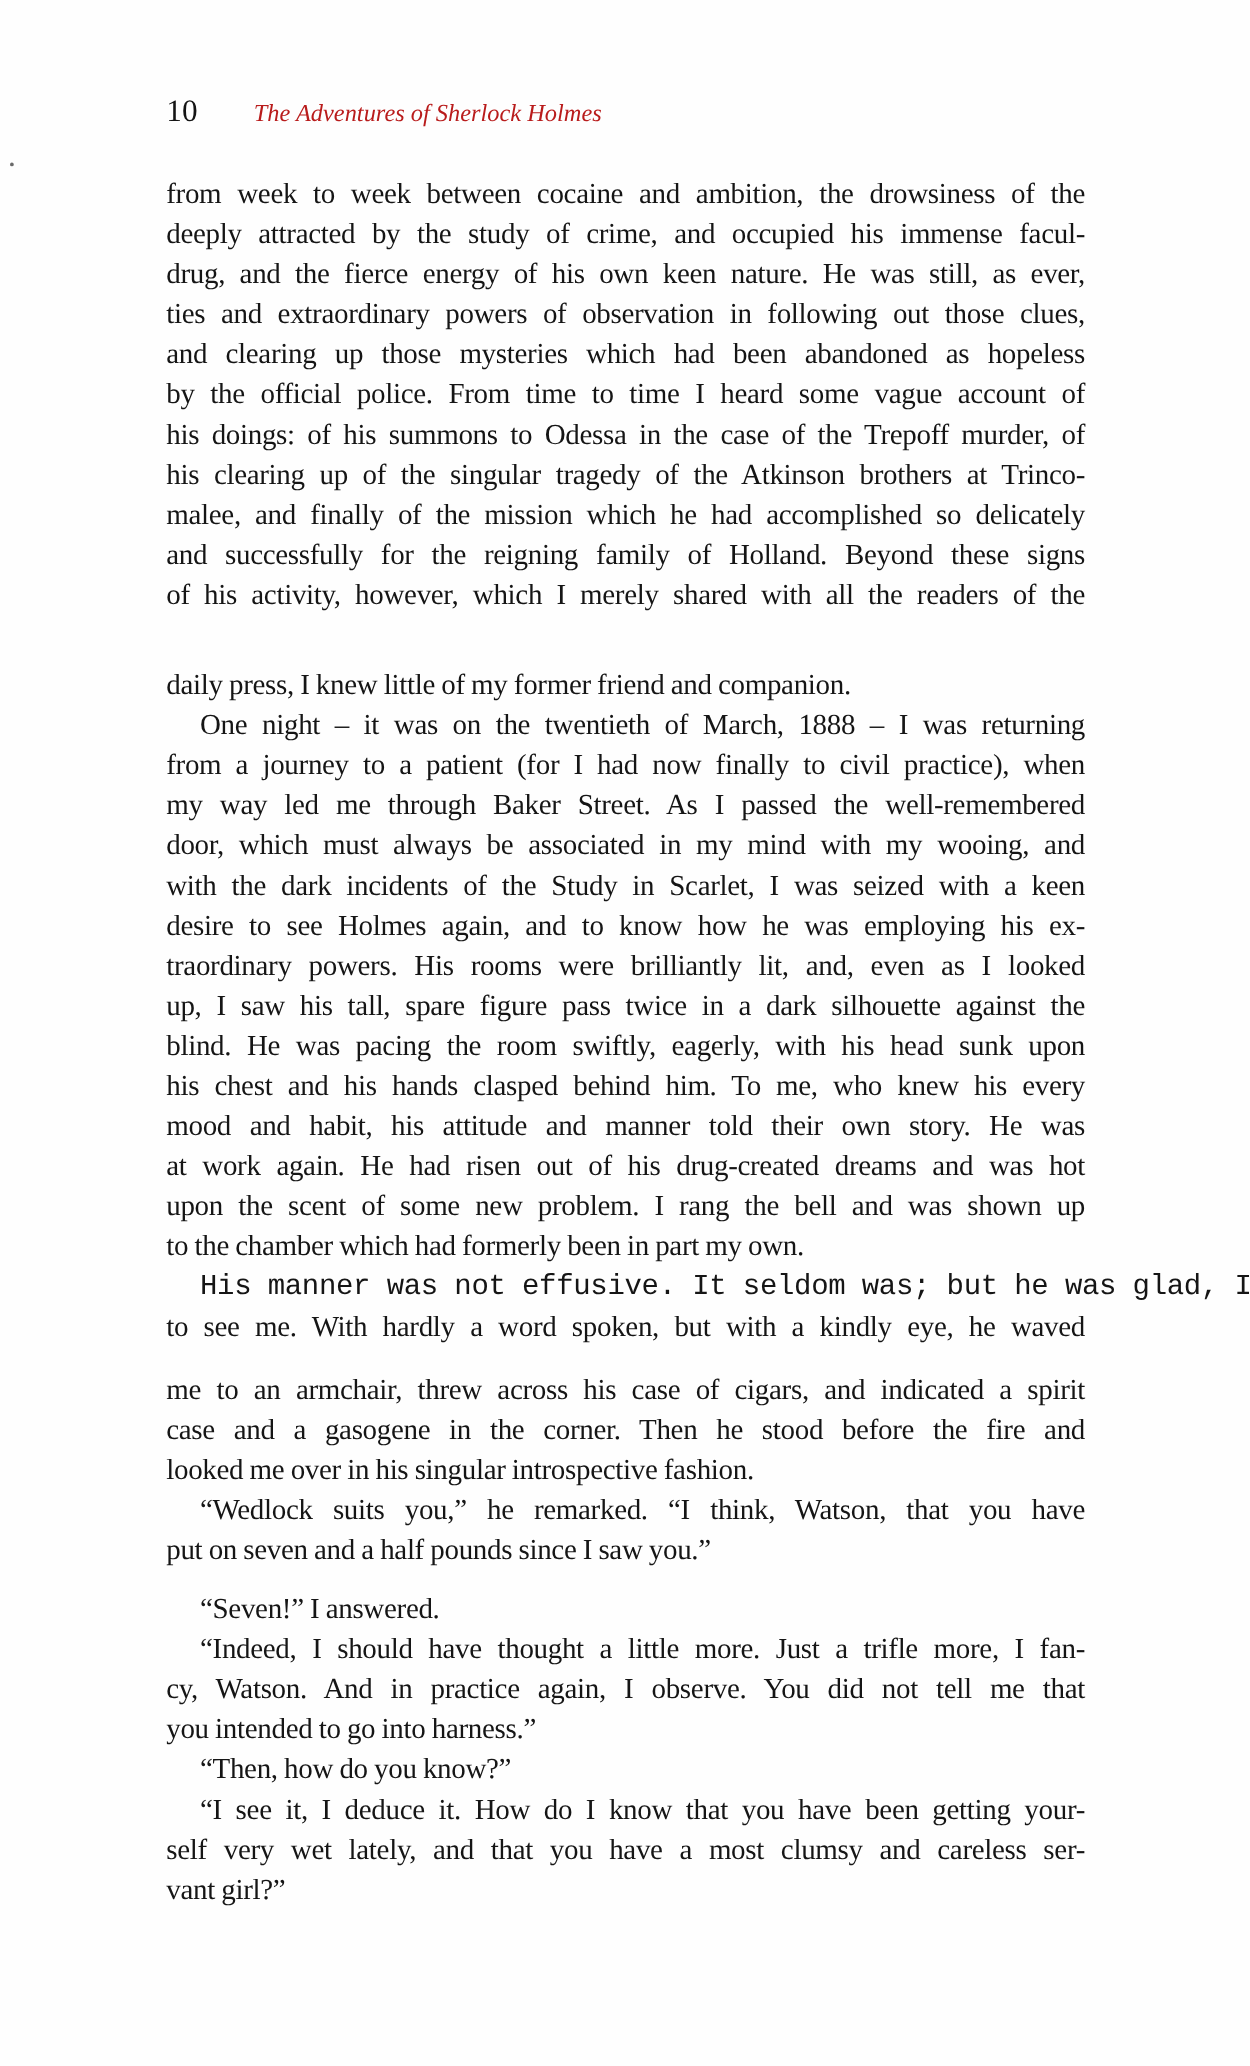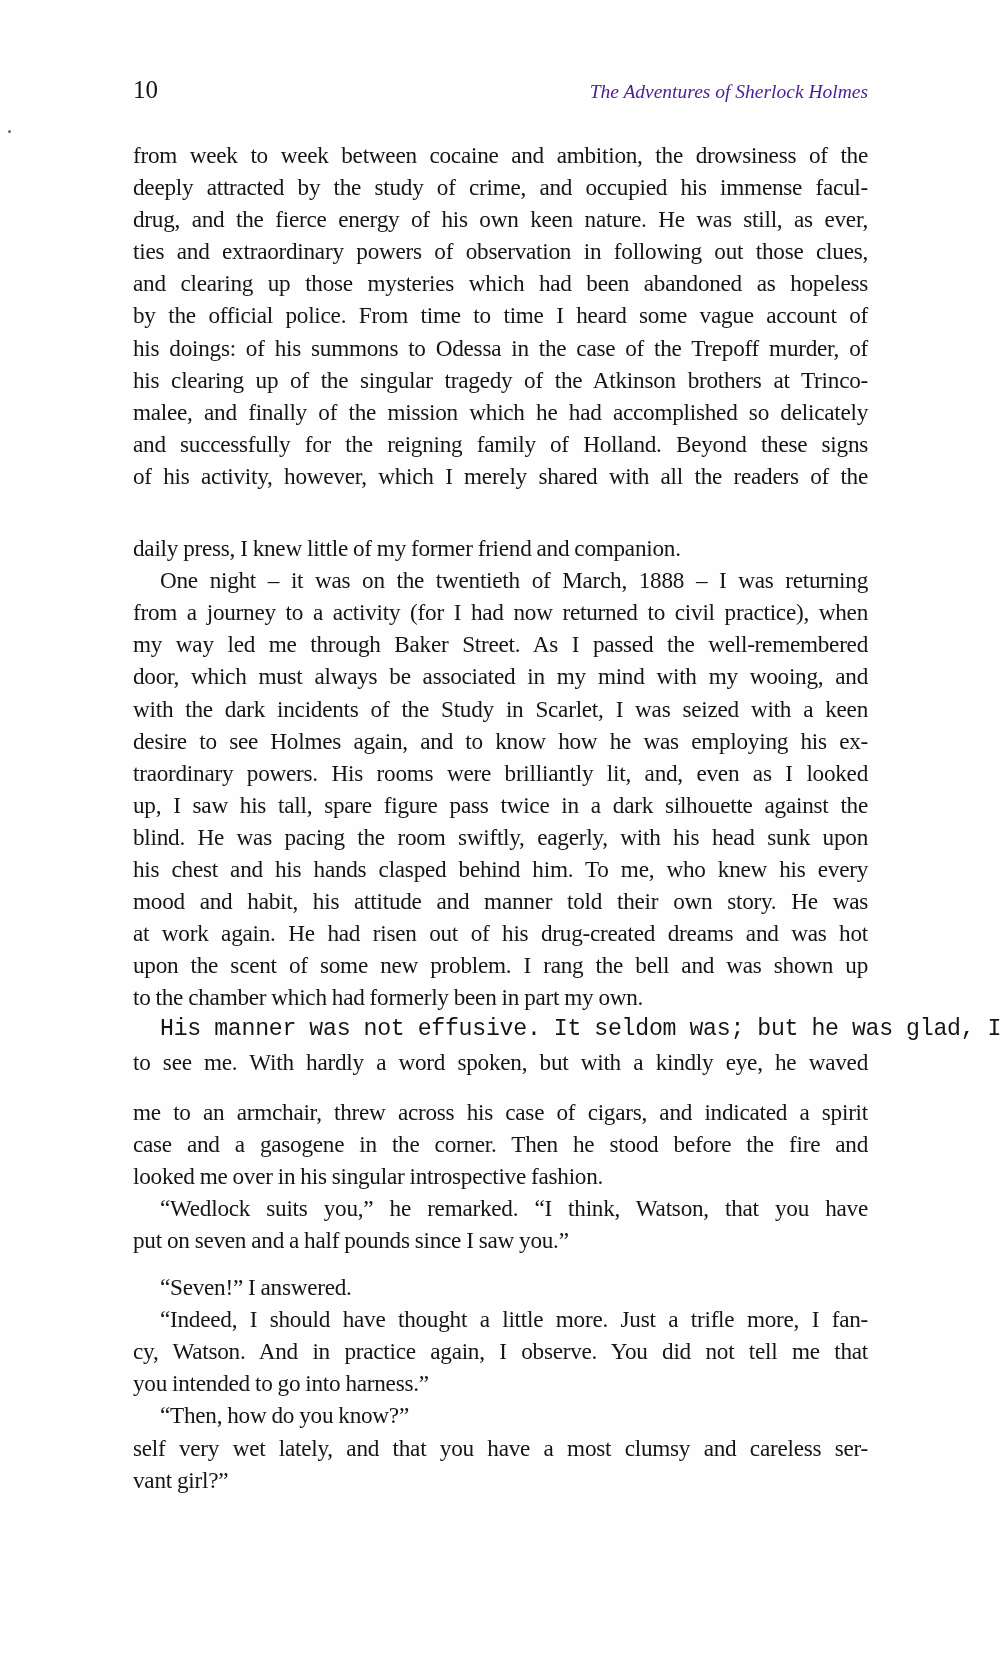--- a/index.html
+++ b/index.html
@@ -44,25 +44,25 @@
       top: 0;
       font-size: 25px;
       line-height: 36px;
       color: #141414;
     }
     .running-head {
       position: absolute;
       left: 0;
       right: 0;
       top: 2px;
-      text-align: right;
+      text-align: left;
       font-style: italic;
       font-size: 19.5px;
       line-height: 36px;
-      color: #4c1d95;
+      color: #b91c1c;
       padding-left: 70px;
     }
     .body-text {
       position: absolute;
       left: 133px;
       top: 139px;
       width: 735px;
       font-size: 23.2px;
       line-height: 32.1px;
       text-align: justify;
@@ -106,21 +106,21 @@
         <span class="line" style="display: block; text-align-last: justify;">by the official police. From time to time I heard some vague account of</span>
         <span class="line" style="display: block; text-align-last: justify;">his doings: of his summons to Odessa in the case of the Trepoff murder, of</span>
         <span class="line" style="display: block; text-align-last: justify;">his clearing up of the singular tragedy of the Atkinson brothers at Trinco-</span>
         <span class="line" style="display: block; text-align-last: justify;">malee, and finally of the mission which he had accomplished so delicately</span>
         <span class="line" style="display: block; text-align-last: justify;">and successfully for the reigning family of Holland. Beyond these signs</span>
         <span class="line" style="display: block; text-align-last: justify;">of his activity, however, which I merely shared with all the readers of the</span>
         <span class="line last" style="display: block; text-align-last: left; margin-top: 40px;">daily press, I knew little of my former friend and companion.</span>
       </div>
       <div>
         <span class="line indented" style="display: block; text-align-last: justify;">One night – it was on the twentieth of March, 1888 – I was returning</span>
-        <span class="line" style="display: block; text-align-last: justify;">from a journey to a activity (for I had now returned to civil practice), when</span>
+        <span class="line" style="display: block; text-align-last: justify;">from a journey to a patient (for I had now finally to civil practice), when</span>
         <span class="line" style="display: block; text-align-last: justify;">my way led me through Baker Street. As I passed the well-remembered</span>
         <span class="line" style="display: block; text-align-last: justify;">door, which must always be associated in my mind with my wooing, and</span>
         <span class="line" style="display: block; text-align-last: justify;">with the dark incidents of the Study in Scarlet, I was seized with a keen</span>
         <span class="line" style="display: block; text-align-last: justify;">desire to see Holmes again, and to know how he was employing his ex-</span>
         <span class="line" style="display: block; text-align-last: justify;">traordinary powers. His rooms were brilliantly lit, and, even as I looked</span>
         <span class="line" style="display: block; text-align-last: justify;">up, I saw his tall, spare figure pass twice in a dark silhouette against the</span>
         <span class="line" style="display: block; text-align-last: justify;">blind. He was pacing the room swiftly, eagerly, with his head sunk upon</span>
         <span class="line" style="display: block; text-align-last: justify;">his chest and his hands clasped behind him. To me, who knew his every</span>
         <span class="line" style="display: block; text-align-last: justify;">mood and habit, his attitude and manner told their own story. He was</span>
         <span class="line" style="display: block; text-align-last: justify;">at work again. He had risen out of his drug-created dreams and was hot</span>
@@ -143,17 +143,18 @@
       </div>
       <div>
         <span class="line indented" style="display: block; text-align-last: justify;">“Indeed, I should have thought a little more. Just a trifle more, I fan-</span>
         <span class="line" style="display: block; text-align-last: justify;">cy, Watson. And in practice again, I observe. You did not tell me that</span>
         <span class="line last" style="display: block; text-align-last: left;">you intended to go into harness.”</span>
       </div>
       <div>
         <span class="line indented last" style="display: block; text-align-last: left;">“Then, how do you know?”</span>
       </div>
       <div>
+        <span class="line indented" style="display: block; text-align-last: justify;">“I see it, I deduce it. How do I know that you have been getting your-</span>
         <span class="line" style="display: block; text-align-last: justify;">self very wet lately, and that you have a most clumsy and careless ser-</span>
         <span class="line last" style="display: block; text-align-last: left;">vant girl?”</span>
       </div>
     </div>
 </div>
 
 </body></html>

